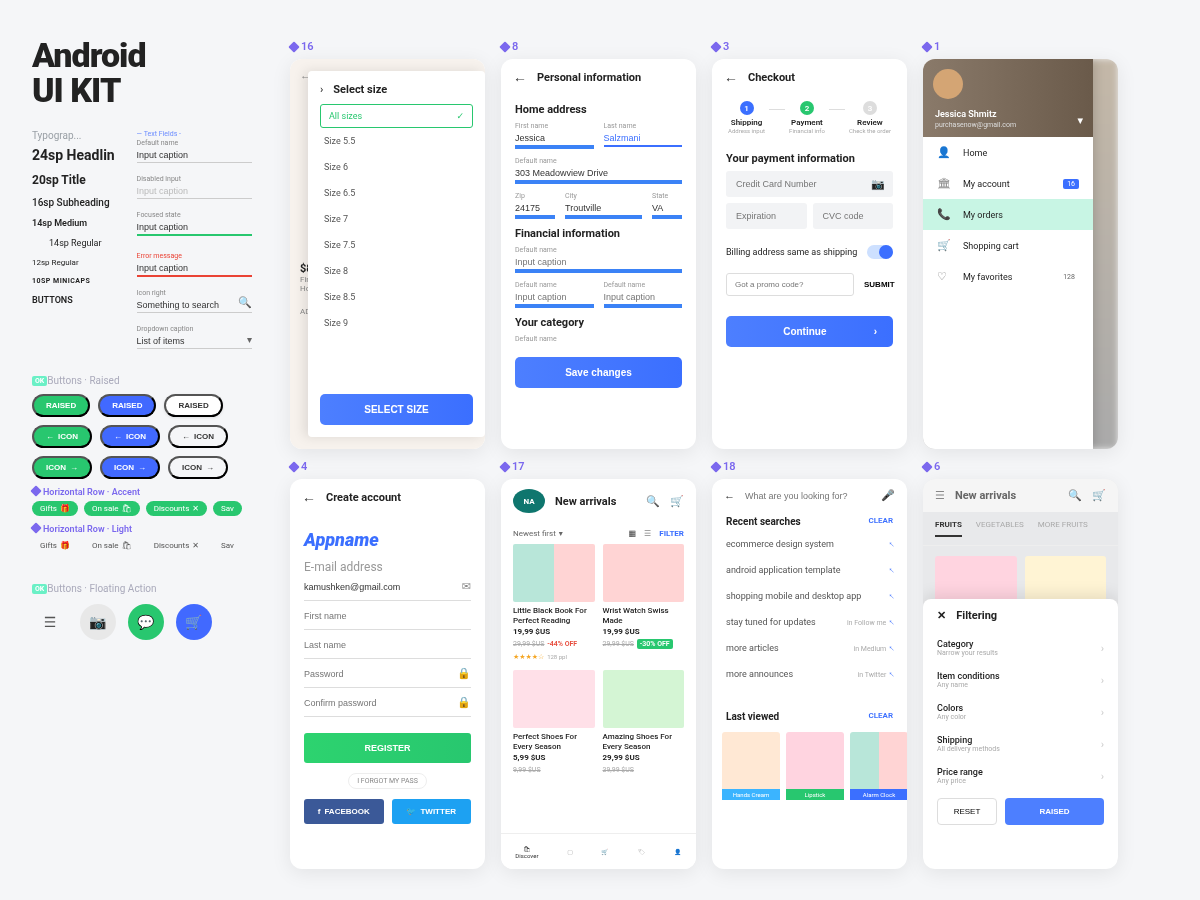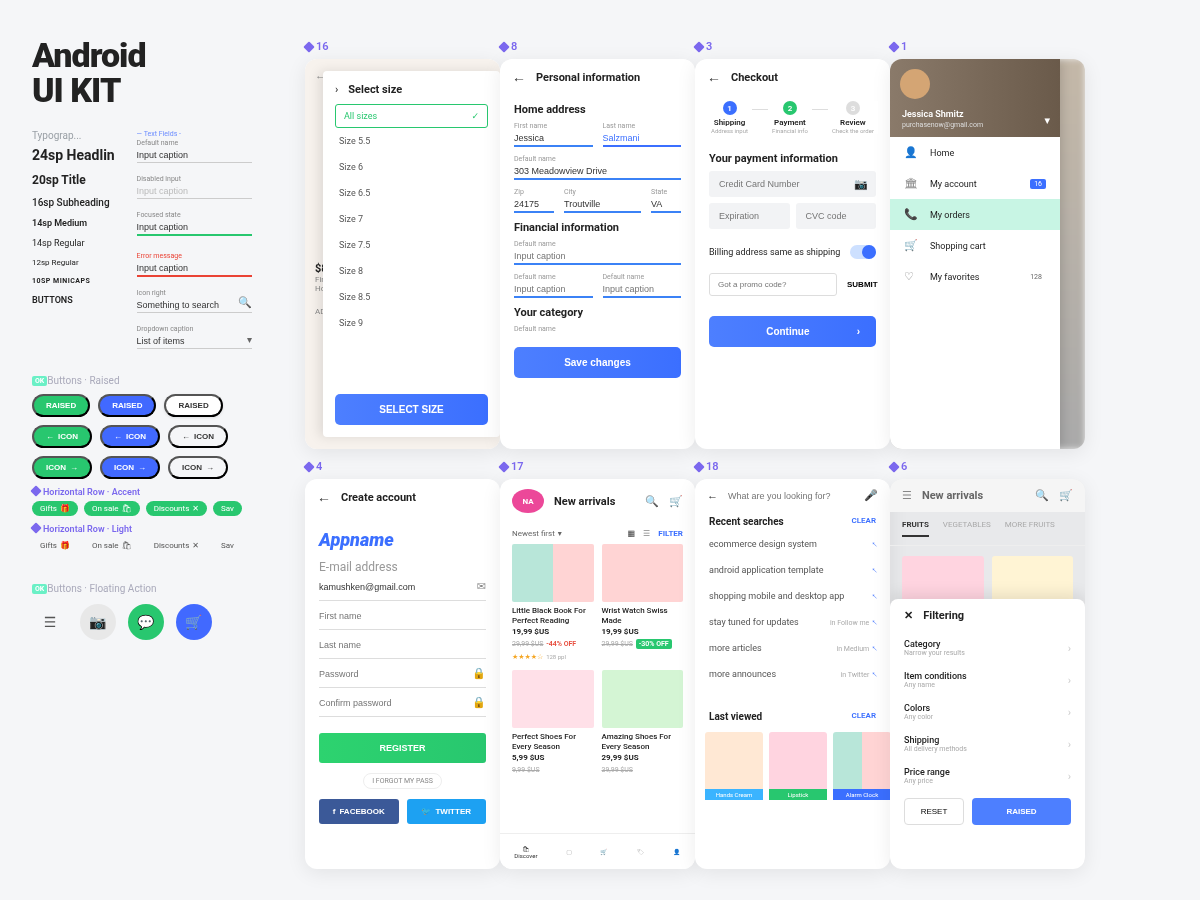--- a/index.html
+++ b/index.html
@@ -10,21 +10,21 @@
 .left-col { position: absolute; left: 32px; top: 130px; width: 220px; }
 .typo-row { display: flex; gap: 18px; margin-bottom: 6px; }
 .typo-col { width: 90px; }
 .tf-col { width: 120px; }
 .typo-label { color: #9aa0a6; font-size: 10px; margin-bottom: 6px; }
 .typo-item { margin-bottom: 10px; font-size: 10px; }
 .headline { font-size: 14px; font-weight: 700; }
 .title20 { font-size: 12px; font-weight: 700; }
 .sub16 { font-size: 10px; font-weight: 500; }
 .med14 { font-size: 9px; font-weight: 600; }
-.reg14 { font-size: 9px; }
+.reg14 { font-size: 9px; text-align: center; }
 .reg12 { font-size: 8px; }
 .caps10 { font-size: 7px; font-weight: 700; letter-spacing: 0.5px; }
 .tf-group { margin-bottom: 12px; }
 .tf-caption { font-size: 7px; color: #888; margin-bottom: 1px; display:block;}
 .tf-input { border: none; border-bottom: 1px solid #ccc; width: 100%; font-size: 9px; padding: 2px 0; background: transparent; color:#333;}
 .tf-input.focused { border-bottom: 2px solid #28c76f; }
 .tf-input.error { border-bottom: 2px solid #ea4335; }
 .tf-cap-err { color: #ea4335; font-size: 7px;}
 .tf-caption.blue{color:#6b8cff}
 .icon-chev { font-size: 10px; color: #666; }
@@ -40,35 +40,35 @@
 .tag { border-radius: 12px; padding:3px 8px; font-size:8px; display:inline-flex; align-items:center; gap:3px;}
 .tag.g{background:#28c76f;color:#fff}
 .tag.lt{background:transparent;color:#555}
 .acc-label{color:#7b68ee;font-size:9px;font-weight:600;margin:8px 0 4px;display:flex;align-items:flex-start;gap:3px}
 .diam { width:8px;height:8px;background:#7b68ee;transform:rotate(45deg);display:inline-block;border-radius:1px;}
 .fab-row { display:flex; gap:12px; margin-top:10px;}
 .fab { width:36px; height:36px; border-radius:50%; display:flex; align-items:center; justify-content:center; font-size:14px;}
 .fab.gray{background:#e8e8e8;color:#888}
 .fab.grn{background:#28c76f;color:#fff}
 .fab.blu{background:#4169ff;color:#fff}
-.phones { position:absolute; left:305px; top:40px; display:flex; }
+.phones { position:absolute; left:290px; top:40px; display:flex; gap:16px; }
 .phones.row2 { top:460px; }
 .pcol { display:flex; flex-direction:column; gap:2px;}
 .plabel { color:#7b68ee; font-size:11px; font-weight:600; display:flex; align-items:center; gap:3px; margin-bottom:4px;}
 .phone { width:195px; height:390px; background:#fff; border-radius:12px; box-shadow:0 4px 20px rgba(0,0,0,0.08); overflow:hidden; position:relative; }
 .phone.short{height:390px}
 .appbar { display:flex; align-items:center; padding:10px 12px; gap:10px; }
 .appbar .back{font-size:14px;color:#333}
 .appbar .ttl{font-size:11px;font-weight:700}
 .phone-body{padding:0 14px 10px;height:calc(100% - 40px);overflow:hidden;}
 .section-h{font-size:11px;font-weight:700;margin:8px 0 6px}
 .field-row{display:flex;gap:10px;margin-bottom:8px}
 .field{flex:1}
 .fcap{font-size:7px;color:#999;display:block;margin-bottom:1px}
-.fval{font-size:9px;color:#333;border:none;border-bottom:2px solid #3b82f6;width:100%;padding:2px 0;background:transparent}
+.fval{font-size:9px;color:#333;border:none;border-bottom:4px solid #3b82f6;width:100%;padding:2px 0;background:transparent}
 .fval.active{color:#3b6fff;border-bottom:2px solid #3b6fff}
 .btn-primary{background:linear-gradient(90deg,#4d7fff,#3b6fff);color:#fff;border:none;border-radius:5px;padding:10px;width:100%;font-size:10px;font-weight:600;display:flex;align-items:center;justify-content:center;gap:6px}
 .steps{display:flex;justify-content:space-around;padding:6px 4px 10px;position:relative}
 .steps::before{content:'';position:absolute;top:14px;left:20px;right:20px;height:1px;background:#ddd}
 .step{text-align:center;position:relative;z-index:1;background:#fff;padding:0 4px}
 .step-dot{width:14px;height:14px;border-radius:50%;margin:0 auto 3px;font-size:8px;color:#fff;display:flex;align-items:center;justify-content:center;font-weight:600}
 .d1{background:#3b6fff}.d2{background:#28c76f}.d3{background:#ddd}
 .step-t{font-size:8px;font-weight:600}
 .step-s{font-size:6px;color:#aaa}
 .gray-input{background:#f2f3f5;border:none;width:100%;padding:8px 10px;font-size:9px;color:#888;border-radius:3px;margin-bottom:6px}
@@ -92,21 +92,21 @@
 .di-ico{width:14px;color:#888;font-size:11px}
 .account-body{padding:14px}
 .appname{color:#3b6fff;font-weight:900;font-size:18px;margin-bottom:10px;font-style:italic}
 .acc-input{border:none;border-bottom:1px solid #ddd;width:100%;padding:8px 0;font-size:9px;color:#888;background:transparent;margin-bottom:2px}
 .acc-cap{font-size:12px;color:#999}
 .btn-reg{background:linear-gradient(90deg,#2dd36f,#28c76f);color:#fff;border:none;width:100%;padding:10px;font-size:9px;font-weight:700;border-radius:3px;margin-top:14px}
 .forgot{font-size:7px;color:#888;text-align:center;margin:10px 0;border:1px solid #eee;border-radius:10px;padding:3px 8px;display:inline-block}
 .soc-row{display:flex;gap:8px}
 .soc-btn{flex:1;padding:8px;font-size:8px;font-weight:700;color:#fff;border:none;border-radius:3px;display:flex;align-items:center;justify-content:center;gap:4px}
 .fb{background:#3b5998}.tw{background:#1da1f2}
-.na-badge{width:32px;height:24px;border-radius:50%;background:#ec4899;color:#fff;font-size:8px;font-weight:700;display:flex;align-items:center;justify-content:center}
+.na-badge{width:32px;height:24px;border-radius:50%;background:#0f766e;color:#fff;font-size:8px;font-weight:700;display:flex;align-items:center;justify-content:center}
 .sort-row{display:flex;justify-content:space-between;align-items:center;padding:6px 12px;font-size:8px}
 .sort-l{color:#666;display:flex;align-items:center;gap:3px}
 .view-icons{display:flex;gap:8px;align-items:center;color:#888}
 .filter-lnk{color:#3b6fff;font-weight:700;font-size:8px}
 .prod-grid{display:grid;grid-template-columns:1fr 1fr;gap:8px;padding:0 12px}
 .prod{}
 .prod-img{height:58px;background:#fdd;border-radius:2px;margin-bottom:4px;display:flex;align-items:center;justify-content:center}
 .prod-t{font-size:8px;font-weight:500;line-height:1.2;margin-bottom:2px}
 .prod-p{font-size:8px;font-weight:700}
 .prod-old{font-size:7px;color:#aaa;text-decoration:line-through}

